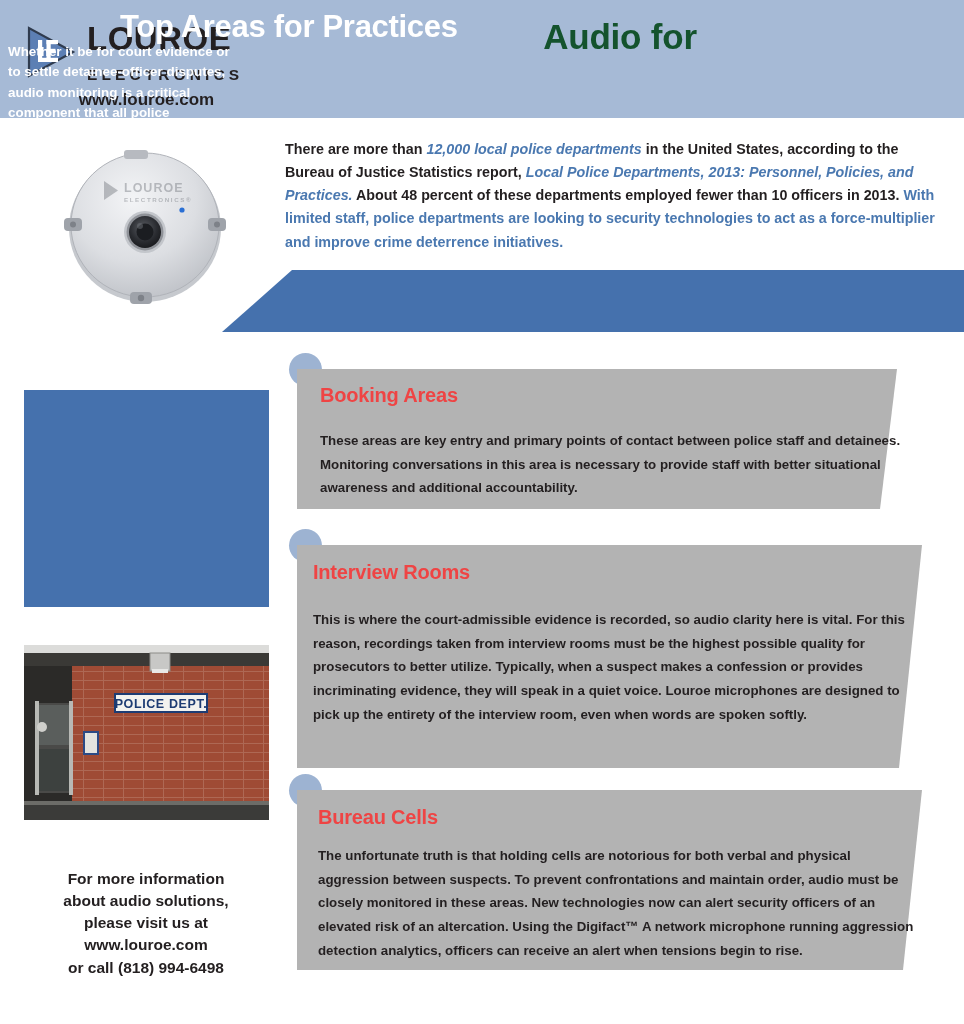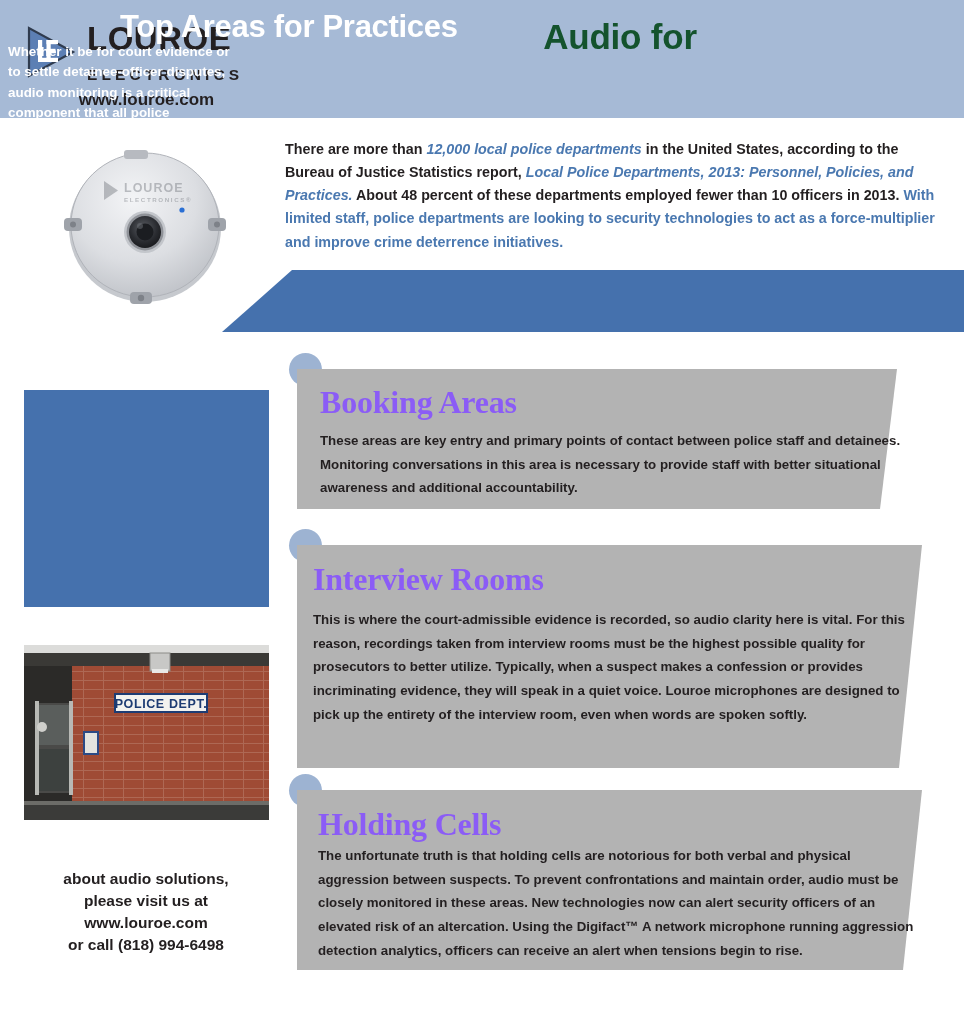--- a/index.html
+++ b/index.html
@@ -162,25 +162,24 @@
     background: #b3b3b3;
   }
   .section-dot {
     position: absolute;
     width: 33px; height: 33px;
     border-radius: 50%;
     background: #9db3d2;
   }
   .section-heading {
     position: absolute;
-    font-size: 32px;
-    font-weight: bold;
-    color: #8b5cf6;
+    font-size: 20px;
+    font-weight: bold;
+    color: #ef4444;
     letter-spacing: -0.2px;
-    font-family: Liberation Serif, serif;
   }
   .section-body {
     position: absolute;
     font-size: 13.3px;
     font-weight: bold;
     line-height: 1.78;
     color: #231f20;
   }
 
   #panel-booking {
@@ -327,32 +326,33 @@
     <rect x="11" y="56" width="4" height="94" fill="#b8b9b5"></rect>
     <rect x="45" y="56" width="4" height="94" fill="#b8b9b5"></rect>
     <circle cx="18" cy="82" r="5" fill="#cfcfcb"></circle>
 
     <rect x="0" y="156" width="245" height="19" fill="#3b3b39"></rect>
     <rect x="0" y="156" width="245" height="4" fill="#6c6c68"></rect>
   </svg>
 </div>
 
 <div id="contact-block">
+  <div>For more information</div>
   <div>about audio solutions,</div>
   <div>please visit us at</div>
   <div>www.louroe.com</div>
   <div>or call (818) 994-6498</div>
 </div>
 
 <div class="section-dot" id="dot-booking"></div>
 <div class="section-panel" id="panel-booking"></div>
 <div class="section-heading" id="heading-booking">Booking Areas</div>
 <div class="section-body" id="body-booking">These areas are key entry and primary points of contact between police staff and detainees. Monitoring conversations in this area is necessary to provide staff with better situational awareness and additional accountability.</div>
 
 <div class="section-dot" id="dot-interview"></div>
 <div class="section-panel" id="panel-interview"></div>
 <div class="section-heading" id="heading-interview">Interview Rooms</div>
 <div class="section-body" id="body-interview">This is where the court-admissible evidence is recorded, so audio clarity here is vital. For this reason, recordings taken from interview rooms must be the highest possible quality for prosecutors to better utilize. Typically, when a suspect makes a confession or provides incriminating evidence, they will speak in a quiet voice.  Louroe microphones are designed to pick up the entirety of the interview room, even when words are spoken softly.</div>
 
 <div class="section-dot" id="dot-holding"></div>
 <div class="section-panel" id="panel-holding"></div>
-<div class="section-heading" id="heading-holding">Holding Cells</div>
+<div class="section-heading" id="heading-holding">Bureau Cells</div>
 <div class="section-body" id="body-holding">The unfortunate truth is that holding cells are notorious for both verbal and physical aggression between suspects.  To prevent confrontations and maintain order, audio must be closely monitored in these areas. New technologies now can alert security officers of an elevated risk of an altercation.  Using the Digifact™ A network microphone running aggression detection analytics, officers can receive an alert when tensions begin to rise.</div>
 
 </body></html>

